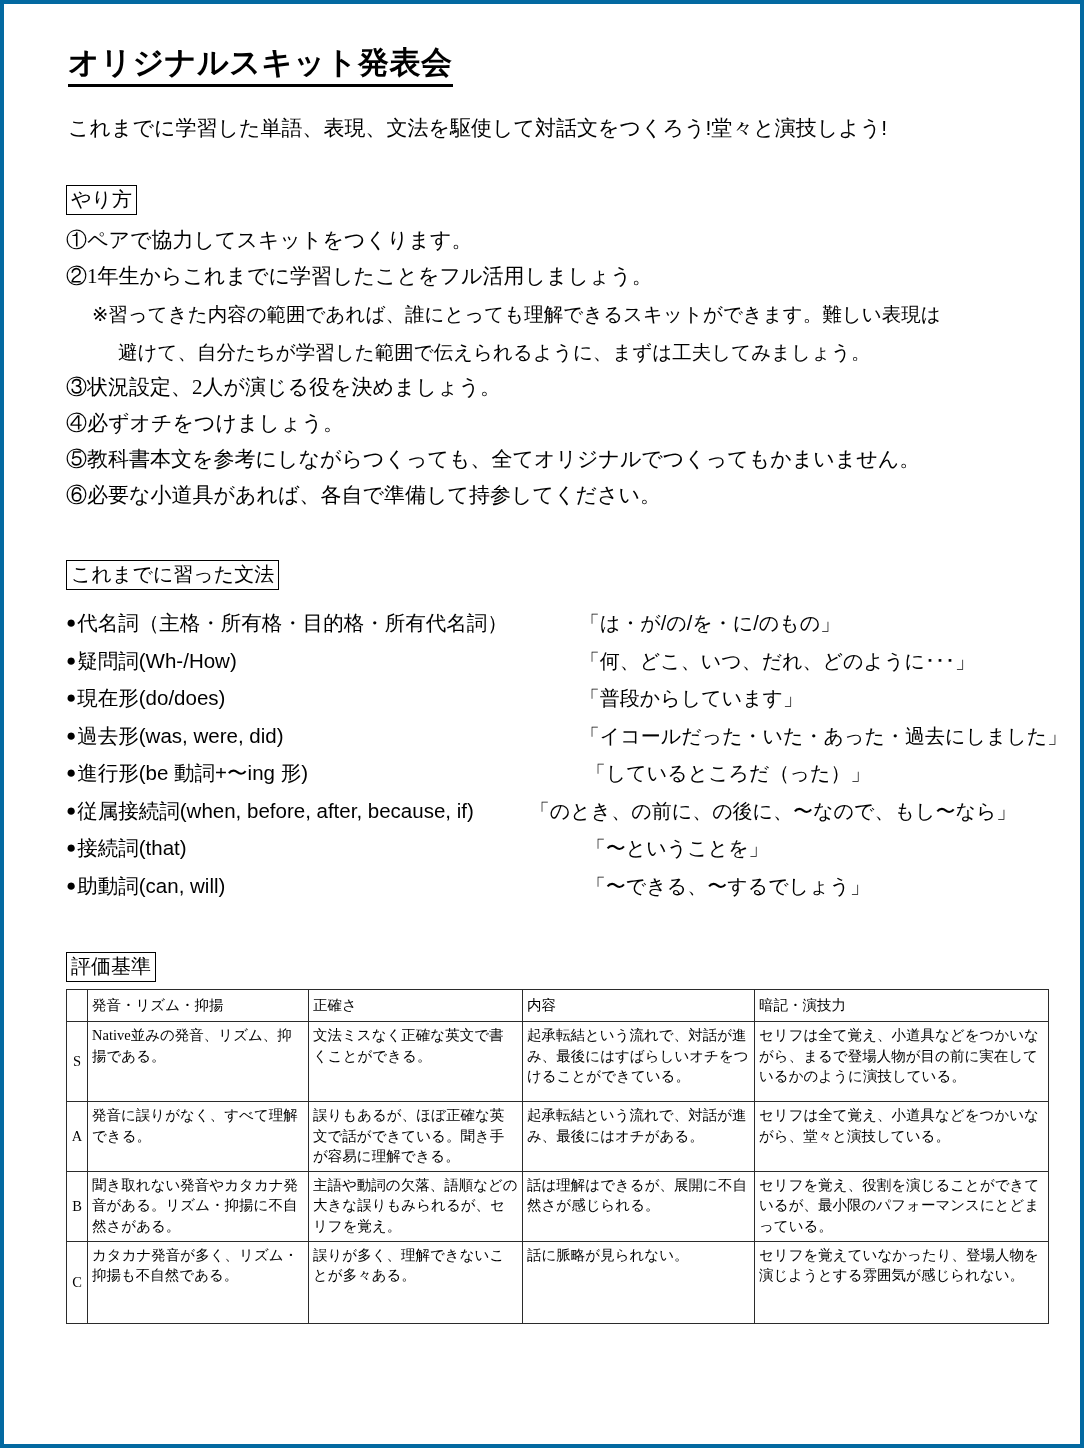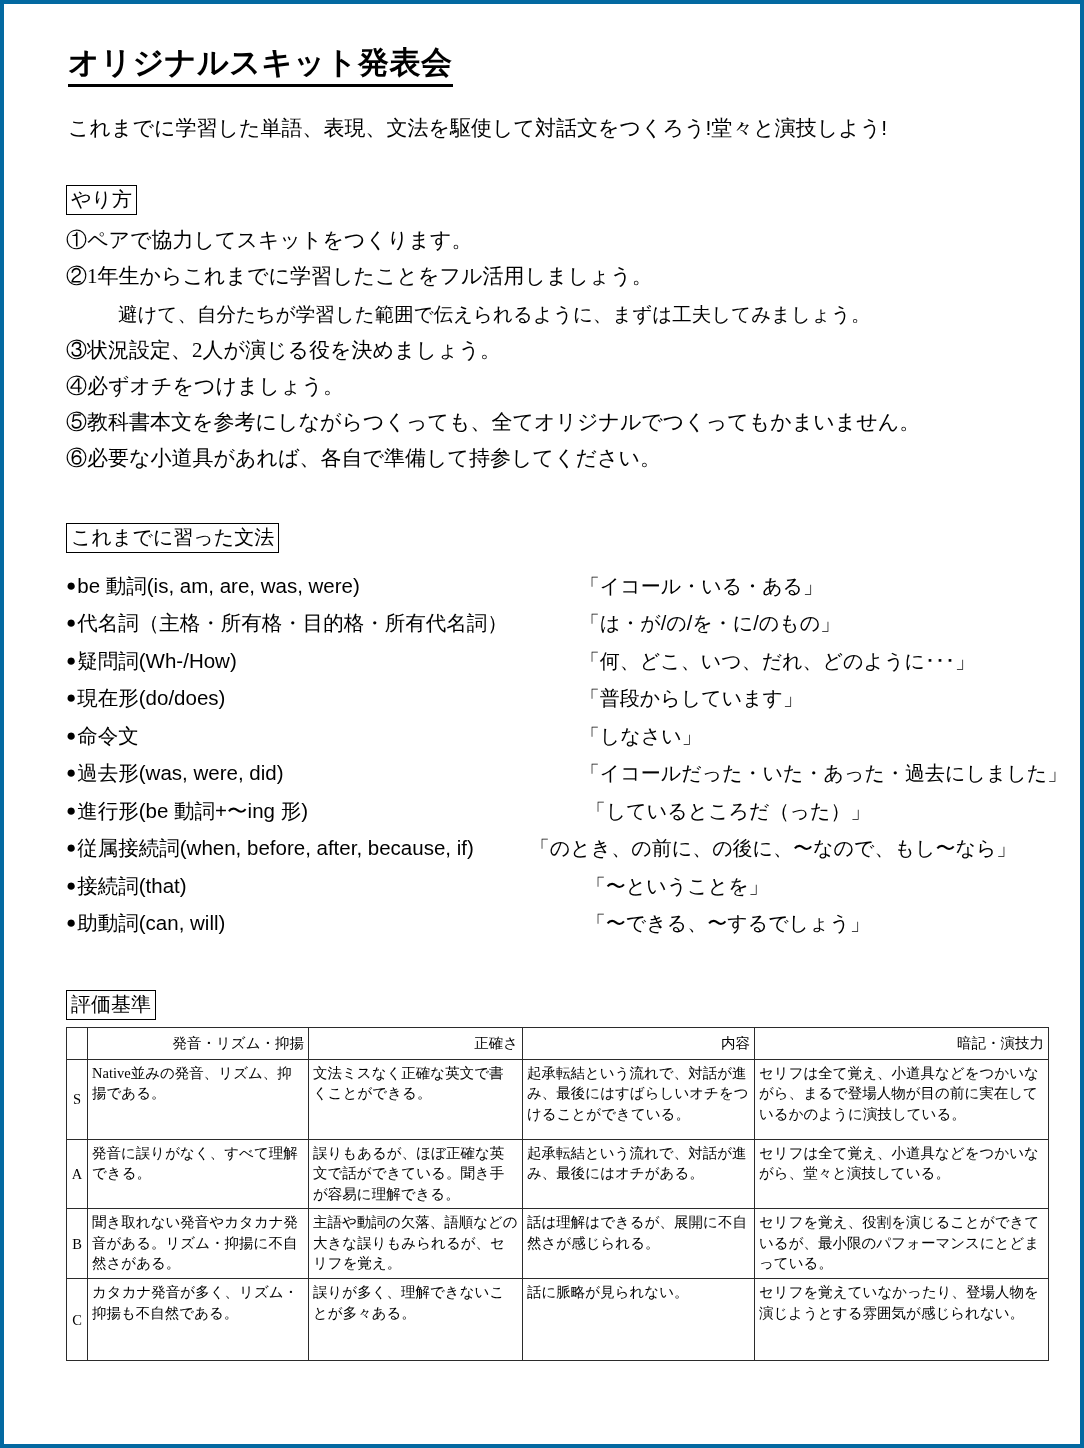--- a/index.html
+++ b/index.html
@@ -124,21 +124,21 @@
   .rubric td, .rubric th {
     border: 1px solid #2b2b2b;
     font-size: 14.5px;
     line-height: 1.42;
     font-weight: normal;
     vertical-align: top;
     padding: 3px 4px 4px 4px;
     font-family: "Liberation Serif", "DejaVu Serif", serif;
   }
   .rubric th {
-    text-align: right;
+    text-align: left;
     vertical-align: middle;
     padding: 5px 4px;
   }
   .rubric .col-grade { width: 20px; text-align: center; vertical-align: middle; padding: 0; }
   .rubric .col-1 { width: 212px; }
   .rubric .col-2 { width: 205px; margin-left: 48px; }
   .rubric .col-3 { width: 223px; }
   .rubric .col-4 { width: 285px; }
   .rubric tr.row-s td { height: 72px; }
   .rubric tr.row-a td { height: 58px; }
@@ -157,54 +157,47 @@
     <div class="subtitle">これまでに学習した単語、表現、文法を駆使して対話文をつくろう!堂々と演技しよう!</div>
 
     <div class="block-howto">
       <div class="section-box">やり方</div>
 
       <ul class="step-list">
         <li>①ペアで協力してスキットをつくります。</li>
         <li>②1年生からこれまでに学習したことをフル活用しましょう。</li>
       </ul>
 
+      <div class="note-line note-1">※習ってきた内容の範囲であれば、誰にとっても理解できるスキットができます。難しい表現は</div>
       <div class="note-line note-2">避けて、自分たちが学習した範囲で伝えられるように、まずは工夫してみましょう。</div>
 
       <ul class="step-list">
         <li>③状況設定、2人が演じる役を決めましょう。</li>
         <li>④必ずオチをつけましょう。</li>
         <li>⑤教科書本文を参考にしながらつくっても、全てオリジナルでつくってもかまいません。</li>
         <li>⑥必要な小道具があれば、各自で準備して持参してください。</li>
       </ul>
     </div>
 
     <div class="block-grammar">
       <div class="section-box">これまでに習った文法</div>
 
       <table class="grammar-table">
         <tbody>
           <tr>
-            <td class="g-term"><span class="bullet">●</span><span>be 動詞(is, am, are, was, were)</span></td>
-            <td class="g-gloss gcol-a">「イコール・いる・ある」</td>
-          </tr>
-          <tr>
             <td class="g-term"><span class="bullet">●</span><span>代名詞（主格・所有格・目的格・所有代名詞）</span></td>
             <td class="g-gloss gcol-a">「は・が/の/を・に/のもの」</td>
           </tr>
           <tr>
             <td class="g-term"><span class="bullet">●</span><span>疑問詞(Wh-/How)</span></td>
             <td class="g-gloss gcol-a">「何、どこ、いつ、だれ、どのように･･･」</td>
           </tr>
           <tr>
             <td class="g-term"><span class="bullet">●</span><span>現在形(do/does)</span></td>
             <td class="g-gloss gcol-a">「普段からしています」</td>
-          </tr>
-          <tr>
-            <td class="g-term"><span class="bullet">●</span><span>命令文</span></td>
-            <td class="g-gloss gcol-a">「しなさい」</td>
           </tr>
           <tr>
             <td class="g-term"><span class="bullet">●</span><span>過去形(was, were, did)</span></td>
             <td class="g-gloss gcol-a">「イコールだった・いた・あった・過去にしました」</td>
           </tr>
           <tr>
             <td class="g-term"><span class="bullet">●</span><span>進行形(be 動詞+〜ing 形)</span></td>
             <td class="g-gloss gcol-b">「しているところだ（った）」</td>
           </tr>
           <tr>

